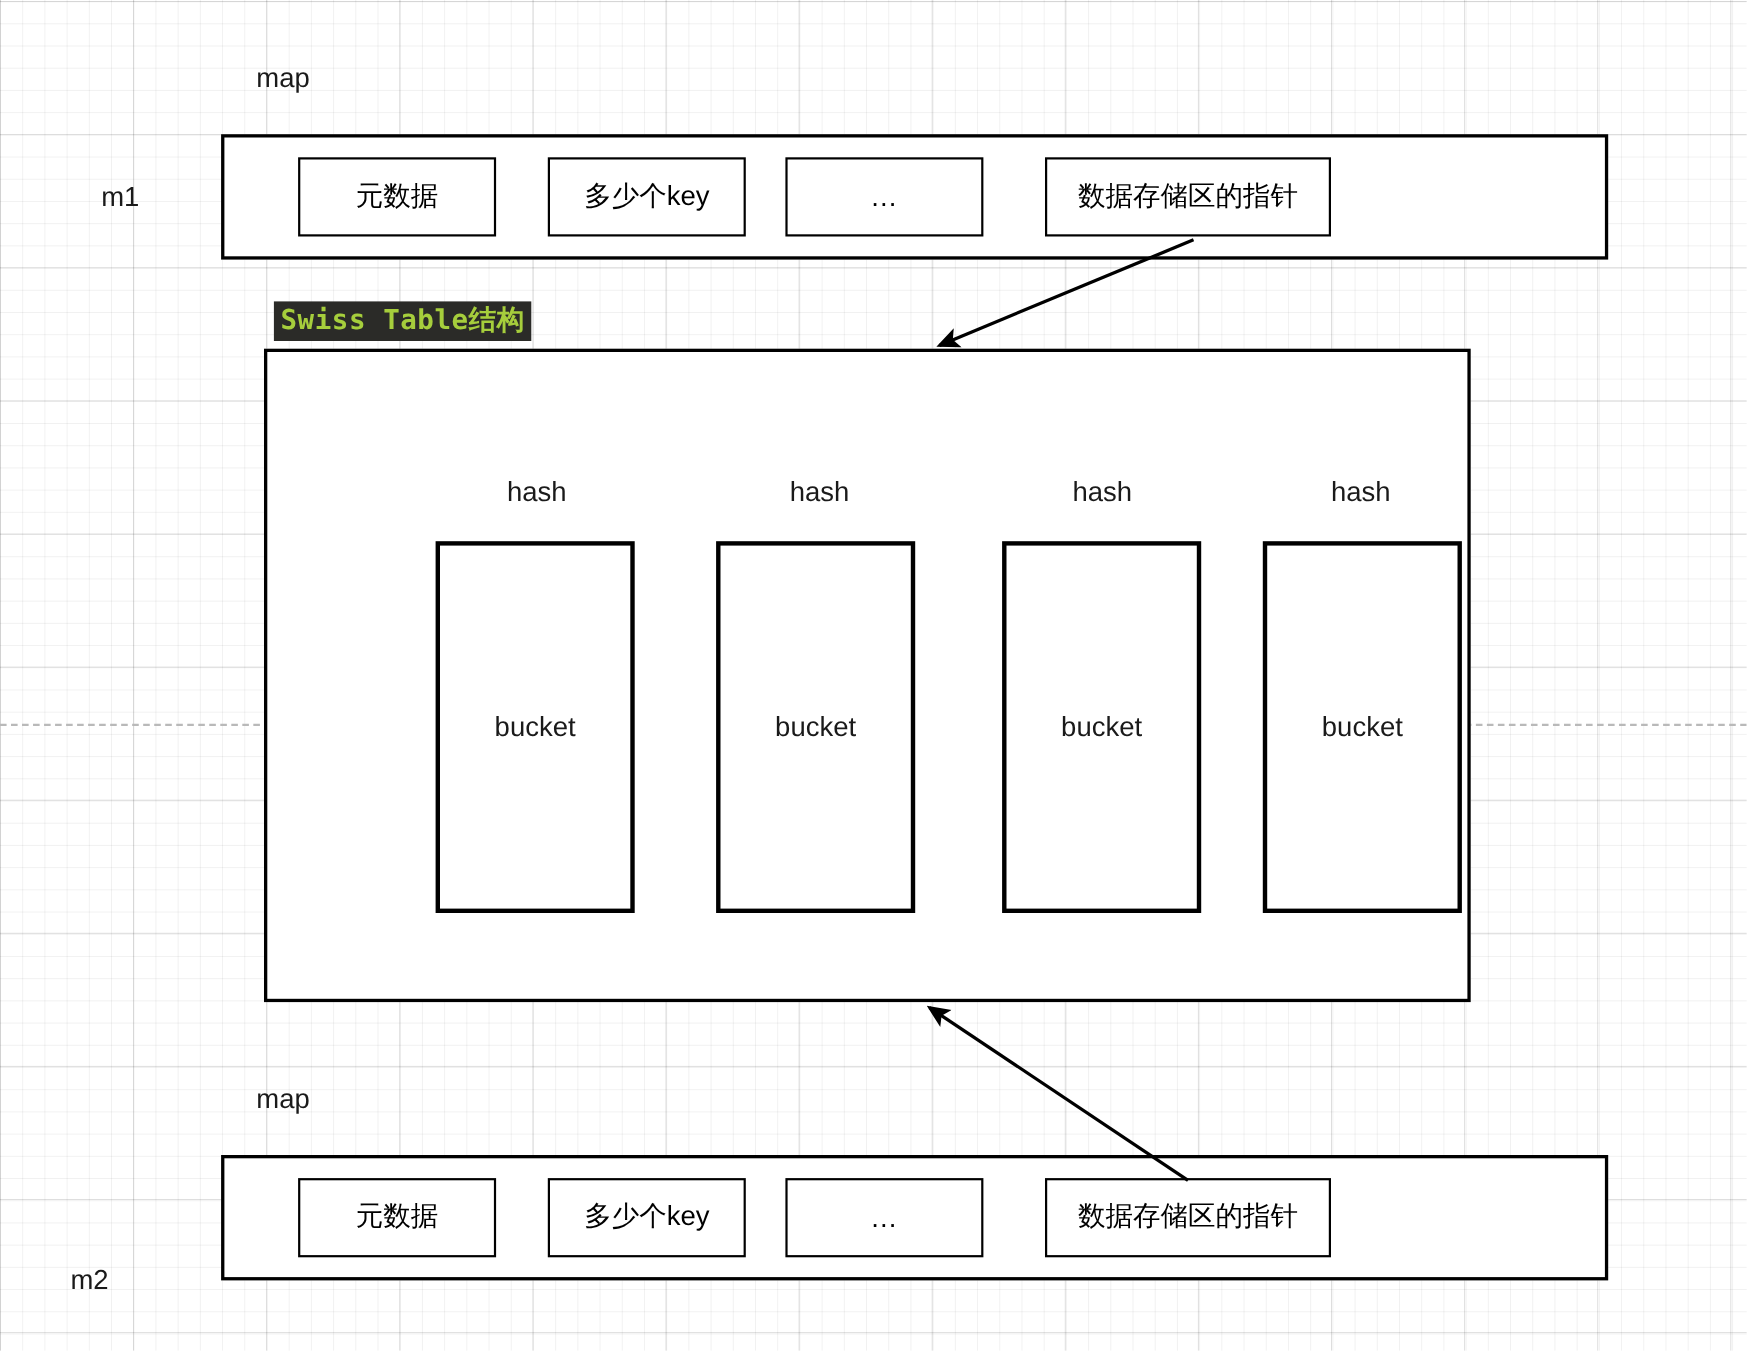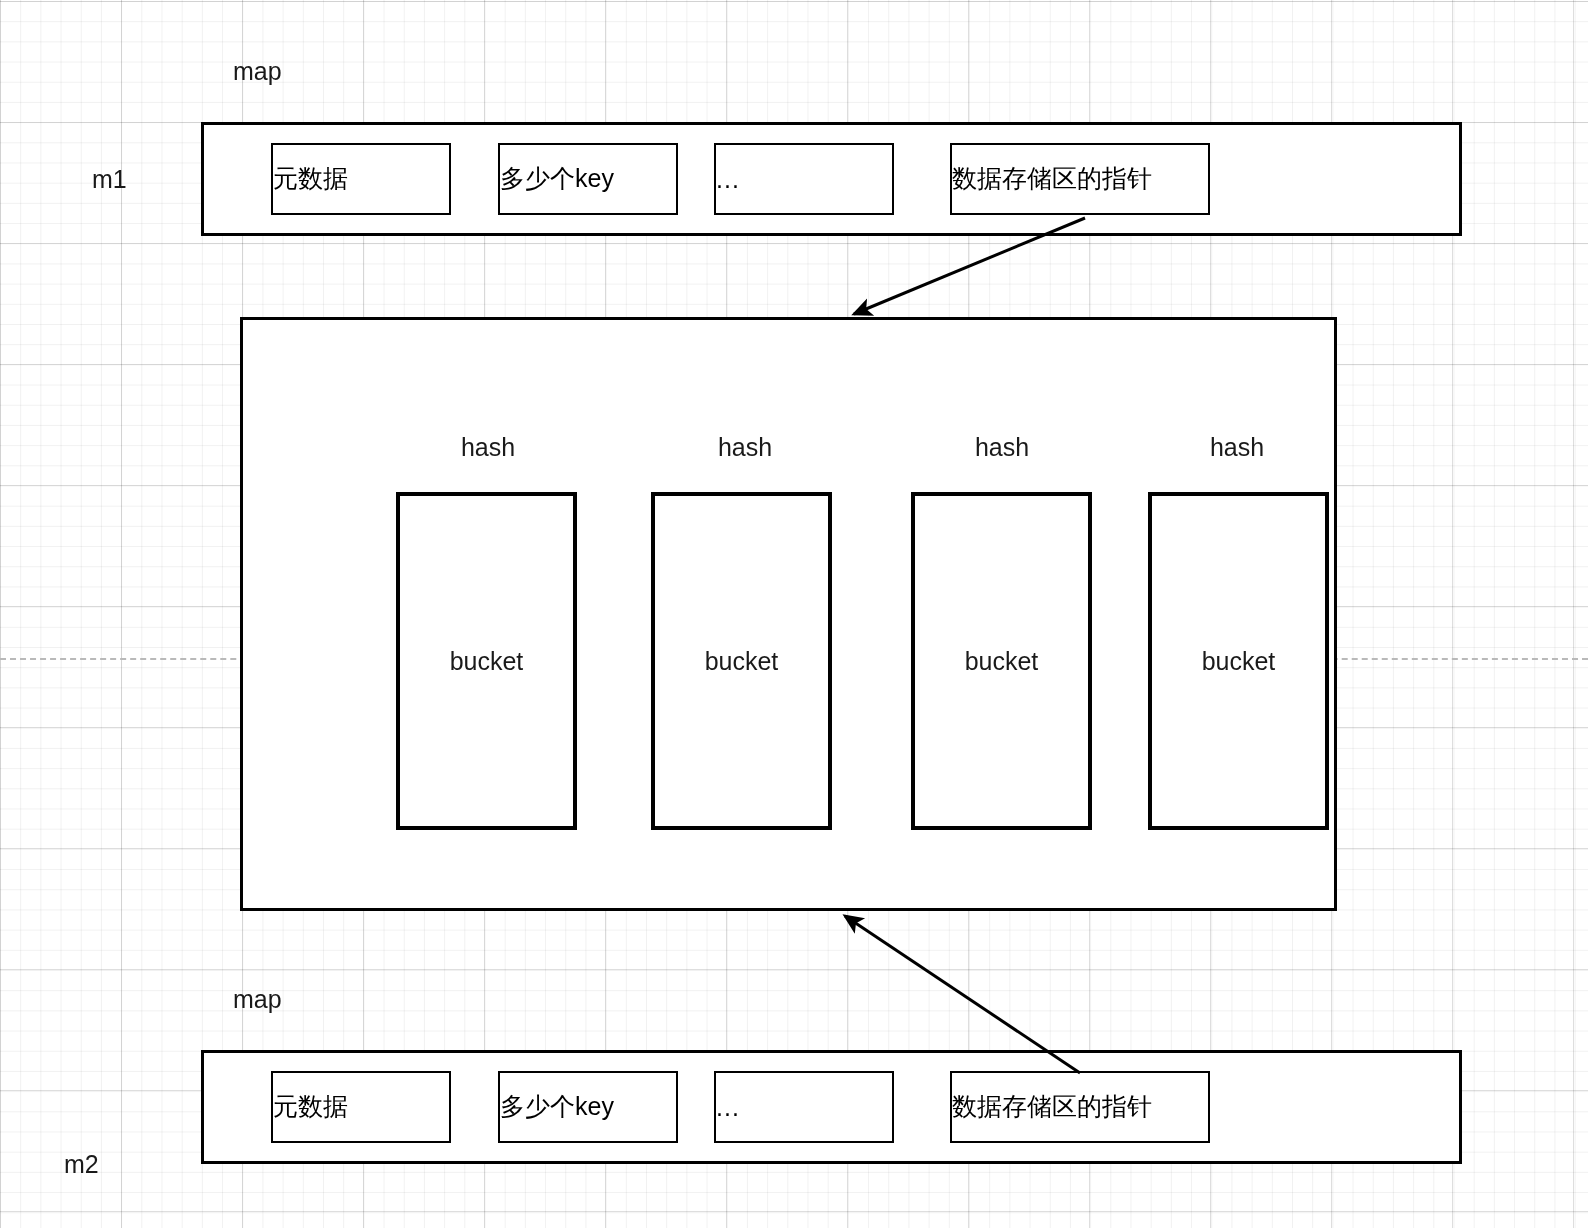--- a/index.html
+++ b/index.html
@@ -45,21 +45,21 @@
     background: #ffffff;
     border: 3px solid #000000;
   }
   .inner-box {
     position: absolute;
     box-sizing: border-box;
     background: #ffffff;
     border: 2px solid #000000;
     display: flex;
     align-items: center;
-    justify-content: flex-start;
+    justify-content: center;
   }
   .bucket-box {
     position: absolute;
     box-sizing: border-box;
     background: #ffffff;
     border: 4px solid #000000;
     display: flex;
     align-items: center;
     justify-content: center;
   }
@@ -146,20 +146,21 @@
 
     <div class="inner-box" style="left:510px; top:18px; width:180px; height:72px;">
       <span class="ellipsis-label">...</span>
     </div>
 
     <div class="inner-box" style="left:746px; top:18px; width:260px; height:72px;">
       <span class="cjk-label">数据存储区的指针</span>
     </div>
   </div>
 
+  <div class="code-tag" style="left:249px; top:274px;">Swiss Table结构</div>
 
   <div class="box" style="left:240px; top:317px; width:1097px; height:594px;">
 
     <div class="hash-label" style="left:206px; top:113px; width:78px;">hash</div>
     <div class="hash-label" style="left:463px; top:113px; width:78px;">hash</div>
     <div class="hash-label" style="left:720px; top:113px; width:78px;">hash</div>
     <div class="hash-label" style="left:955px; top:113px; width:78px;">hash</div>
 
     <div class="bucket-box" style="left:153px; top:172px; width:181px; height:338px;">
       <span class="bucket-text">bucket</span>

